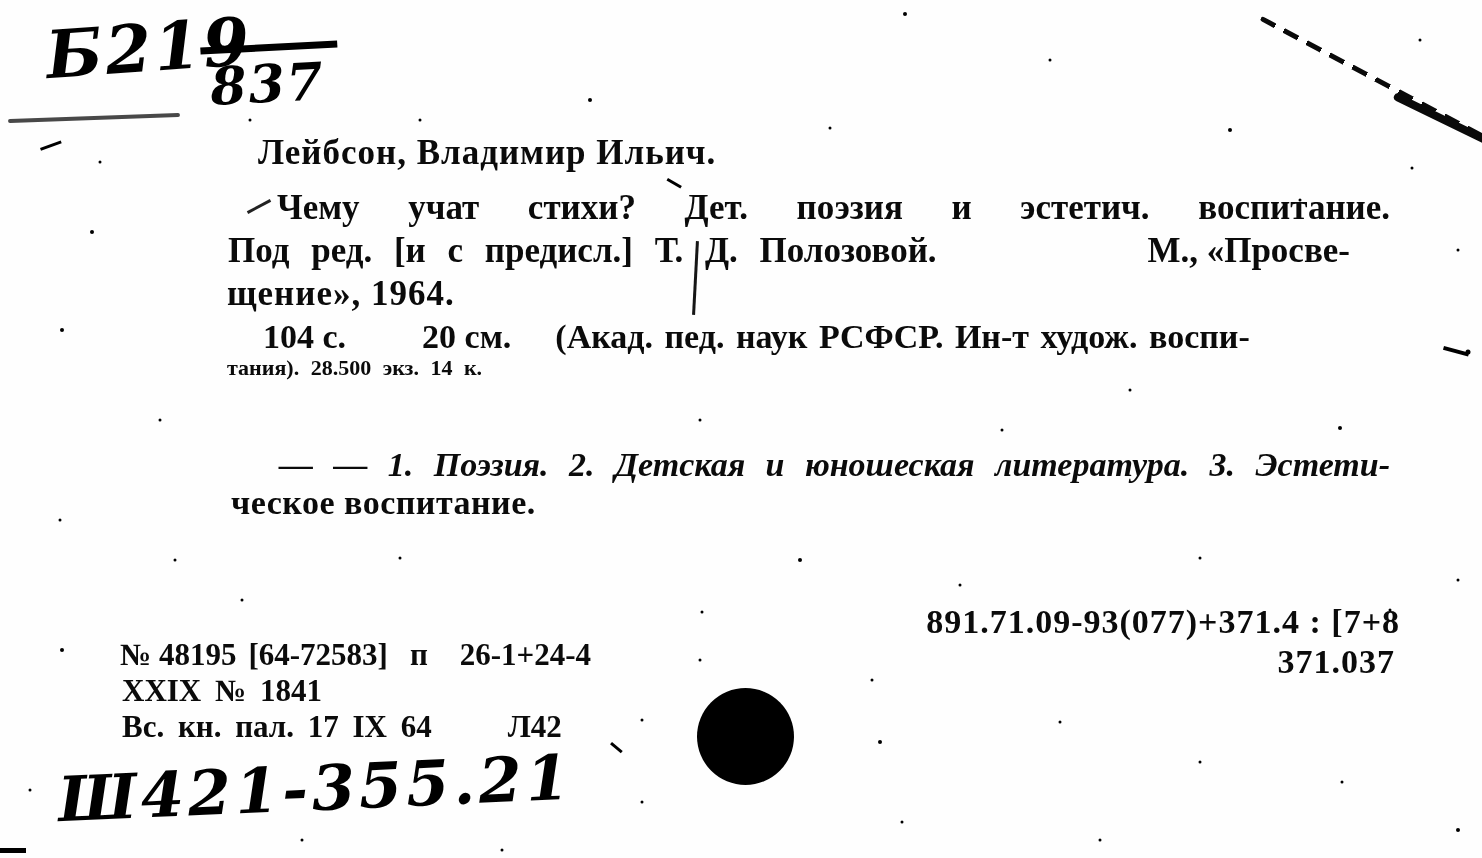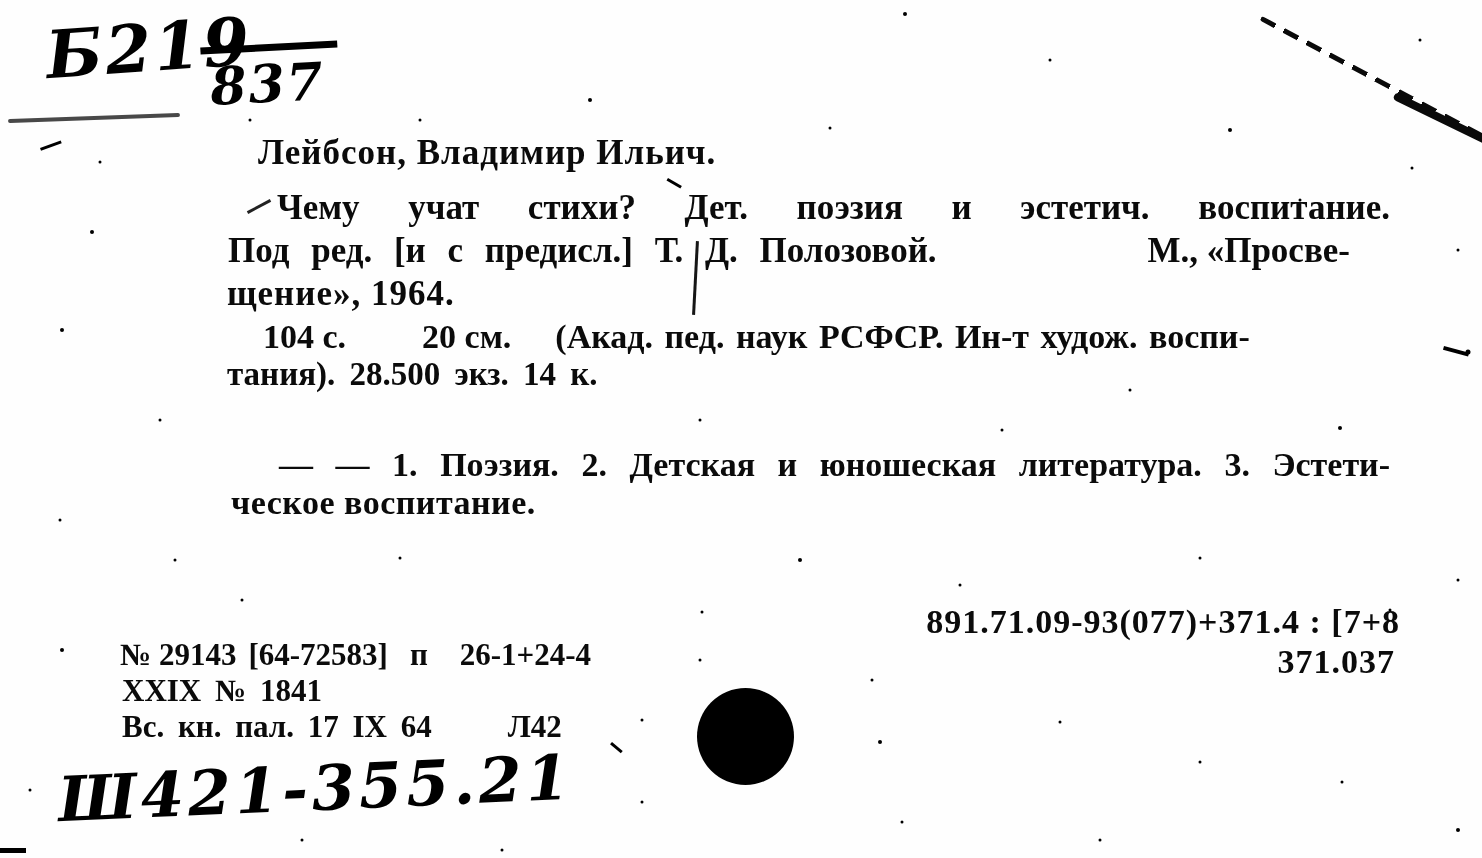--- a/index.html
+++ b/index.html
@@ -21,22 +21,22 @@
     border-top:7px solid #000; padding:2px 14px 0 8px; transform:rotate(-3deg);
   }
   .author  { left:233px; top:132px; font-size:35px; letter-spacing:1px;margin-left:25px; }
   .title1  { left:277px; top:187px; width:1113px; font-size:35px; }
   .title2  { left:228px; top:230px; width:1122px; font-size:35px; justify-content:space-between; }
   .title2 .lead { word-spacing:13px; }
   .title3  { left:227px; top:273px; font-size:35px; letter-spacing:1px; }
   .coll1   { left:263px; top:317px; font-size:34px; }
   .coll1 .s2 { margin-left:76px; }
   .coll1 .s3 { margin-left:44px; word-spacing:3px; }
-  .coll2   { left:227px; top:355px; font-size:33px; word-spacing:6px; }
-  .trac1   { left:279px; top:445px; width:1111px; font-size:34px; }
+  .coll2   { left:227px; top:355px; font-size:22px; word-spacing:6px; }
+  .trac1   { left:279px; top:445px; width:1111px; font-size:34px;font-style:italic; }
   .trac2   { left:231px; top:483px; font-size:34px; letter-spacing:0.5px; }
   .class1  { right:82px; top:602px; font-size:34px; letter-spacing:1px; }
   .class2  { right:87px; top:642px; font-size:34px; letter-spacing:1px; }
   .reg1    { left:120px; top:637px; font-size:31px; }
   .reg1 .s2 { margin-left:12px; }
   .reg1 .s3 { margin-left:22px; }
   .reg1 .s4 { margin-left:32px; }
   .reg2    { left:122px; top:673px; font-size:31px; word-spacing:6px; }
   .reg3    { left:122px; top:709px; font-size:31px;gap:12px; }
   .reg3 .lead { word-spacing:6px; }
@@ -86,21 +86,21 @@
   </div>
   <div class="line coll2">тания). 28.500 экз. 14 к.</div>
 
   <div class="line just trac1">— — 1. Поэзия. 2. Детская и юношеская литература. 3. Эстети-</div>
   <div class="line trac2">ческое воспитание.</div>
 
   <div class="line class1">891.71.09-93(077)+371.4 : [7+8</div>
   <div class="line class2">371.037</div>
 
   <div class="line row reg1">
-    <span class="s1">№ 29143</span>
+    <span class="s1">№ 48195</span>
     <span class="s2">[64-72583]</span>
     <span class="s3">п</span>
     <span class="s4">26-1+24-4</span>
   </div>
   <div class="line reg2">XXIX № 1841</div>
   <div class="line row reg3">
     <span class="lead">Вс. кн. пал. 17 IX 64</span>
     <span class="code">Л42</span>
   </div>
 

